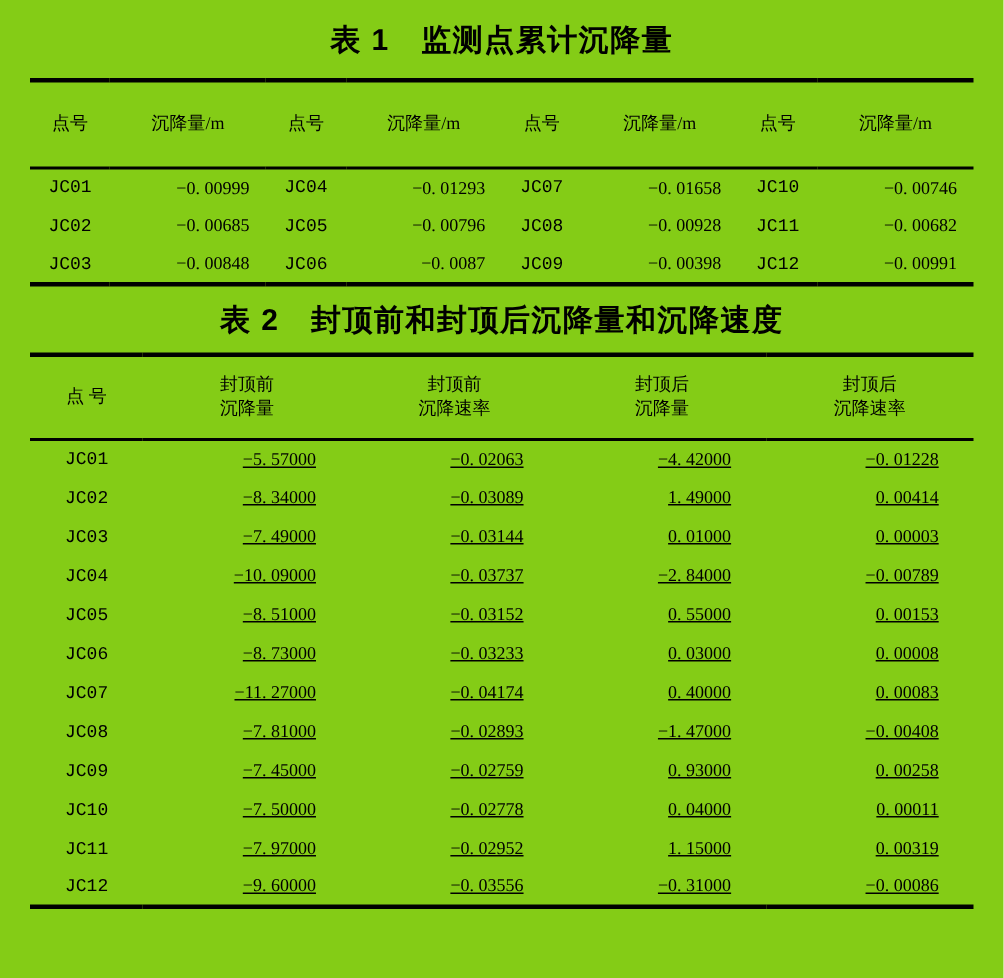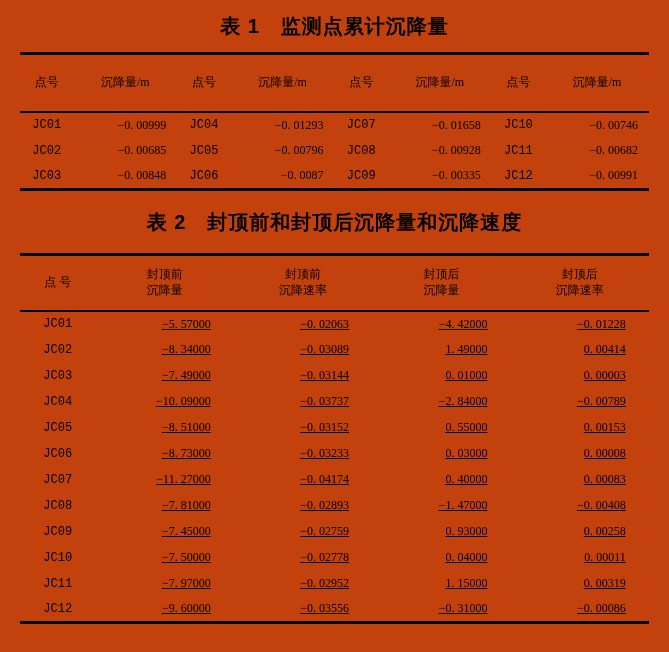--- a/index.html
+++ b/index.html
@@ -4,39 +4,39 @@
 <style>
   html, body {
     margin: 0;
     padding: 0;
     background: #ffffff;
   }
   .page {
     position: relative;
     width: 669px;
     height: 652px;
-    background: #c2410c;
+    background: #84cc16;
     color: #000000;
     font-family: "Liberation Serif", "DejaVu Serif", serif;
     box-sizing: border-box;
     padding: 0 20px;
     overflow: hidden;
   }
   .table-title {
     display: flex;
     align-items: center;
     justify-content: center;
     font-family: "Liberation Sans", "DejaVu Sans", sans-serif;
     font-weight: 700;
     font-size: 20px;
     letter-spacing: 1px;
     color: #000000;
   }
   .title-1 { height: 52px; }
-  .title-2 { height: 62px; }
+  .title-2 { height: 44px; }
   table {
     width: 100%;
     border-collapse: collapse;
     table-layout: fixed;
     border-top: 3px solid #000000;
     border-bottom: 3px solid #000000;
     font-size: 12px;
     color: #000000;
   }
   th, td {
@@ -122,21 +122,21 @@
         <td><span class="num">−0. 00928</span></td>
         <td class="point-id">JC11</td>
         <td><span class="num">−0. 00682</span></td>
       </tr>
       <tr>
         <td class="point-id">JC03</td>
         <td><span class="num">−0. 00848</span></td>
         <td class="point-id">JC06</td>
         <td><span class="num">−0. 0087</span></td>
         <td class="point-id">JC09</td>
-        <td><span class="num">−0. 00335</span></td>
+        <td><span class="num">−0. 00398</span></td>
         <td class="point-id">JC12</td>
         <td><span class="num">−0. 00991</span></td>
       </tr>
     </tbody>
   </table>
 
   <div class="table-title title-2">表 2　封顶前和封顶后沉降量和沉降速度</div>
 
   <table class="t2">
     <colgroup>

